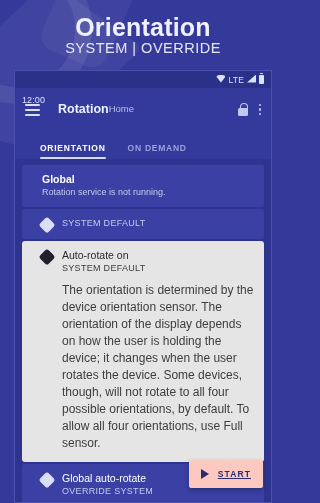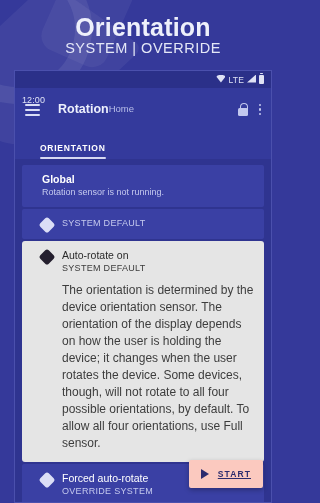--- a/index.html
+++ b/index.html
@@ -227,28 +227,29 @@
       <div class="ico-dots">
         <i></i>
         <i></i>
         <i></i>
       </div>
     </div>
   </div>
 
   <div class="tabs">
     <div class="tab active">ORIENTATION</div>
+    <div class="tab">ON DEMAND</div>
   </div>
 
   <div class="list">
 
     <div class="card global">
       <div class="card-texts">
         <div class="c-title">Global</div>
-        <div class="c-sub">Rotation sensor is not running.</div>
+        <div class="c-sub">Rotation service is not running.</div>
       </div>
     </div>
 
     <div class="card">
       <div class="card-ico-wrap">
         <div class="ico-diamond"></div>
       </div>
       <div class="card-texts">
         <div class="c-sub">SYSTEM DEFAULT</div>
       </div>
@@ -263,21 +264,21 @@
         <div class="c-sub">SYSTEM DEFAULT</div>
         <div class="c-desc">The orientation is determined by the device orientation sensor. The orientation of the display depends on how the user is holding the device; it changes when the user rotates the device. Some devices, though, will not rotate to all four possible orientations, by default. To allow all four orientations, use Full sensor.</div>
       </div>
     </div>
 
     <div class="card">
       <div class="card-ico-wrap">
         <div class="ico-diamond"></div>
       </div>
       <div class="card-texts">
-        <div class="c-title">Forced auto-rotate</div>
+        <div class="c-title">Global auto-rotate</div>
         <div class="c-sub">OVERRIDE SYSTEM</div>
       </div>
     </div>
 
     <div class="card">
       <div class="card-ico-wrap">
         <div class="ico-portrait"></div>
       </div>
       <div class="card-texts">
         <div class="c-sub">OVERRIDE SYSTEM</div>

